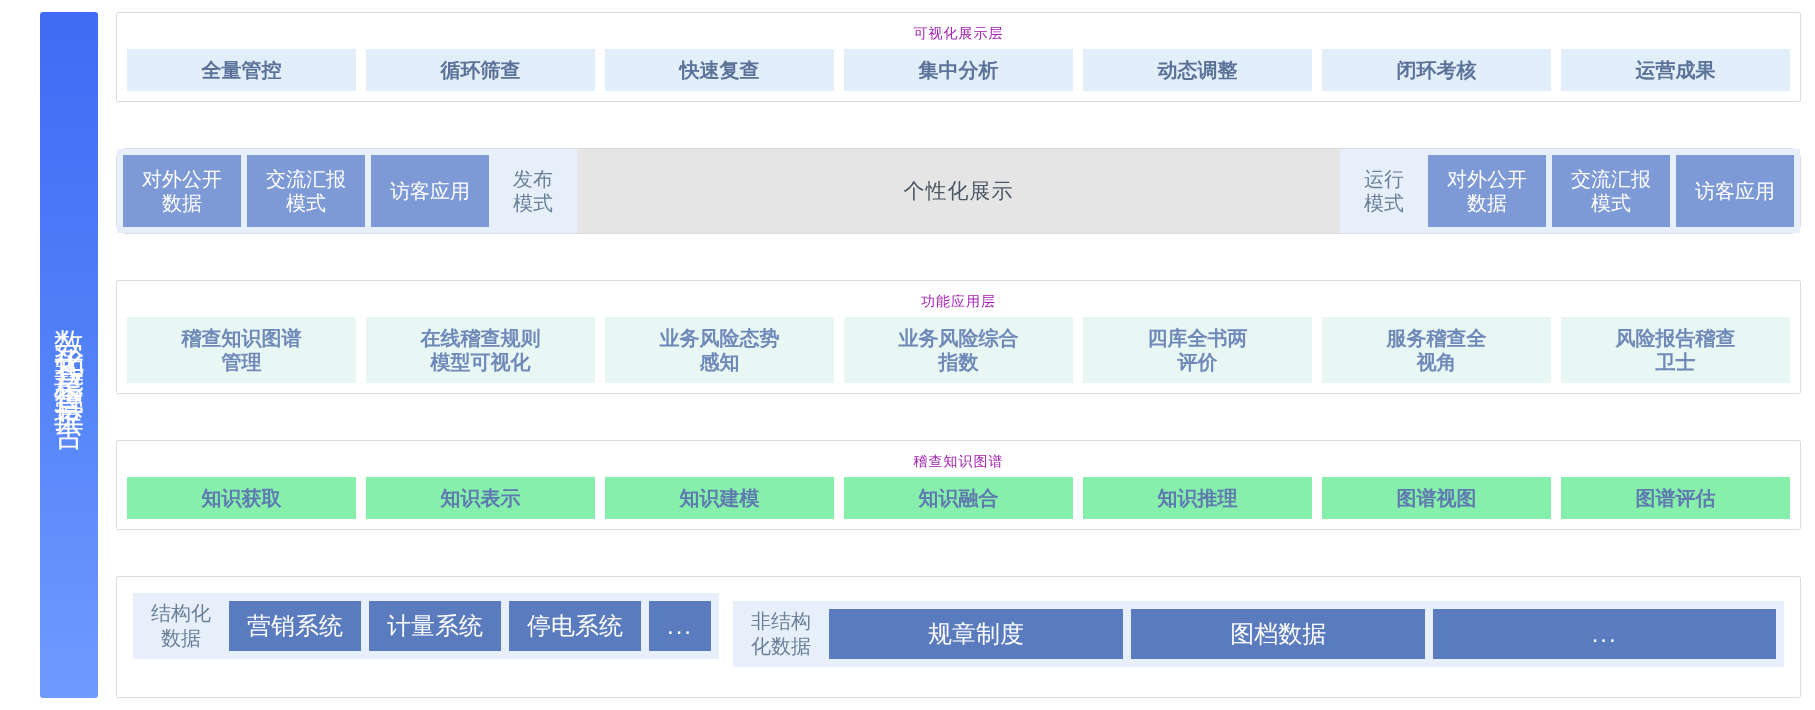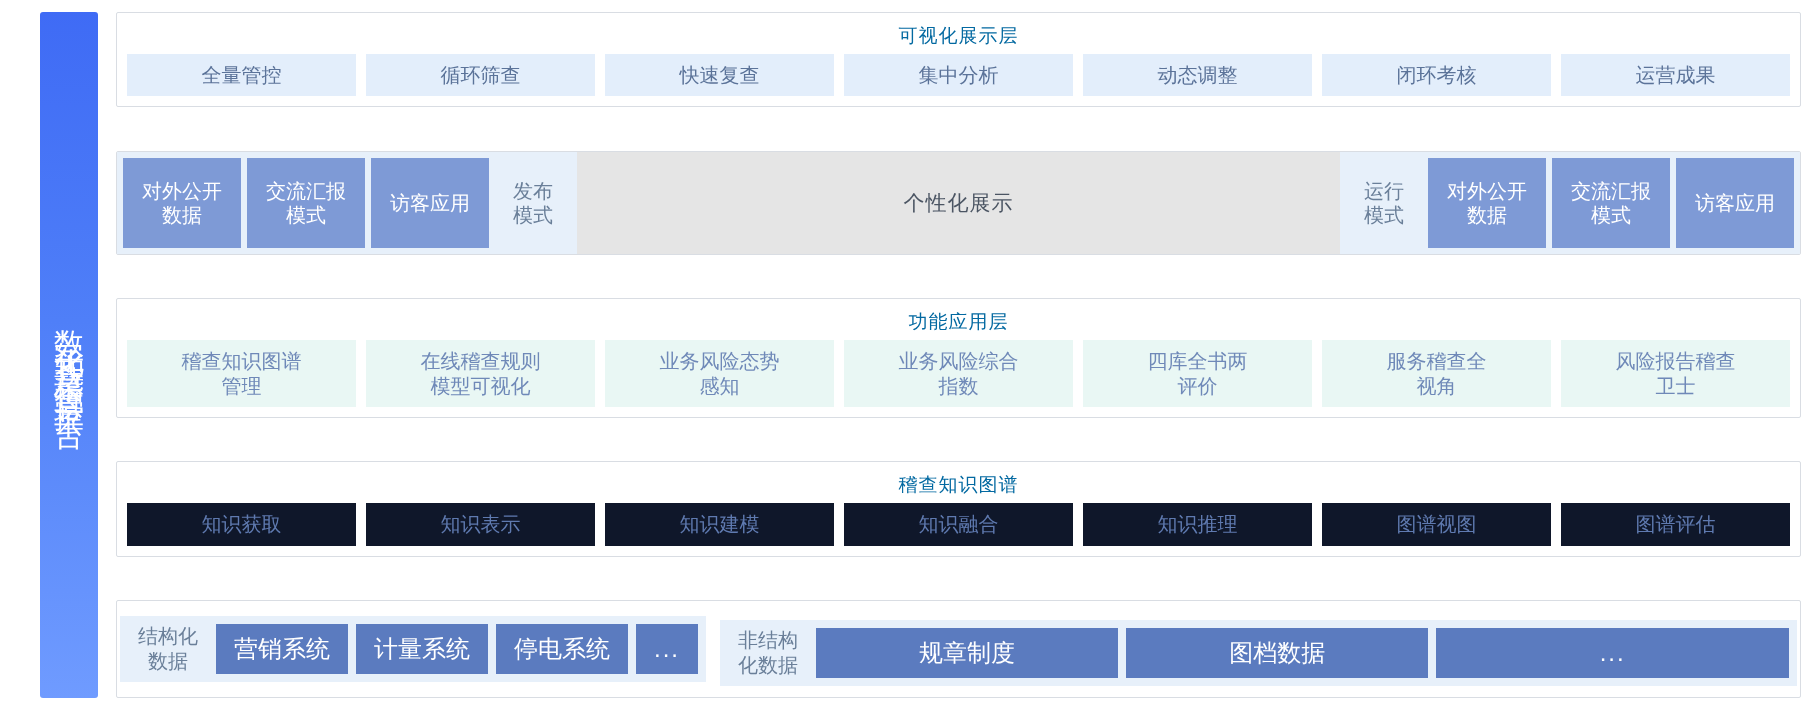--- a/index.html
+++ b/index.html
@@ -58,57 +58,59 @@
   .layer {
     border: 1px solid #d9dde3;
     border-radius: 2px;
     background: #ffffff;
     box-sizing: border-box;
     position: relative;
   }
 
   .layer-title {
     text-align: center;
-    color: #0369a1;
-    font-size: 19px;
+    color: #a21caf;
+    font-size: 14px;
     line-height: 1;
     padding: 13px 0 9px 0;
     letter-spacing: 1px;
   }
 
   .chip-row {
     display: flex;
     gap: 10px;
     padding: 0 10px 10px 10px;
   }
   .chip {
     flex: 1 1 0;
     text-align: center;
     font-size: 20px;
     line-height: 1.22;
     padding: 9px 4px;
     box-sizing: border-box;
     display: flex;
     align-items: center;
     justify-content: center;
+    font-weight: bold;
   }
 
   
   .chip-blue  { background: #e3eefb; color: #5b7399; }
   
   .chip-mint  { background: #e9f7f4; color: #6f89b8; }
   
-  .chip-lav   { background: #0f172a; color: #5f7ab0; }
+  .chip-lav   { background: #86efac; color: #5f7ab0; }
 
   
   .layer-row2 {
     display: flex;
     align-items: stretch;
     padding: 0;
-    height: 104px;
+    height: 86px;
+    border-radius: 10px;
   }
   .r2-group {
     background: #e7f0fa;
     display: flex;
     align-items: stretch;
     gap: 6px;
     padding: 6px;
     box-sizing: border-box;
   }
   .r2-solid {
@@ -143,24 +145,24 @@
     justify-content: center;
     color: #4b5563;
     font-size: 21px;
     letter-spacing: 1px;
     background: #e5e5e5;
   }
 
   
   .layer-row5 {
     display: flex;
-    align-items: center;
+    align-items: flex-start;
     gap: 14px;
-    padding: 3px;
-    height: 98px;
+    padding: 16px;
+    height: 122px;
   }
   .ds-group {
     background: #e7f0fa;
     display: flex;
     align-items: stretch;
     gap: 8px;
     padding: 8px;
     box-sizing: border-box;
   }
   .ds-label {

